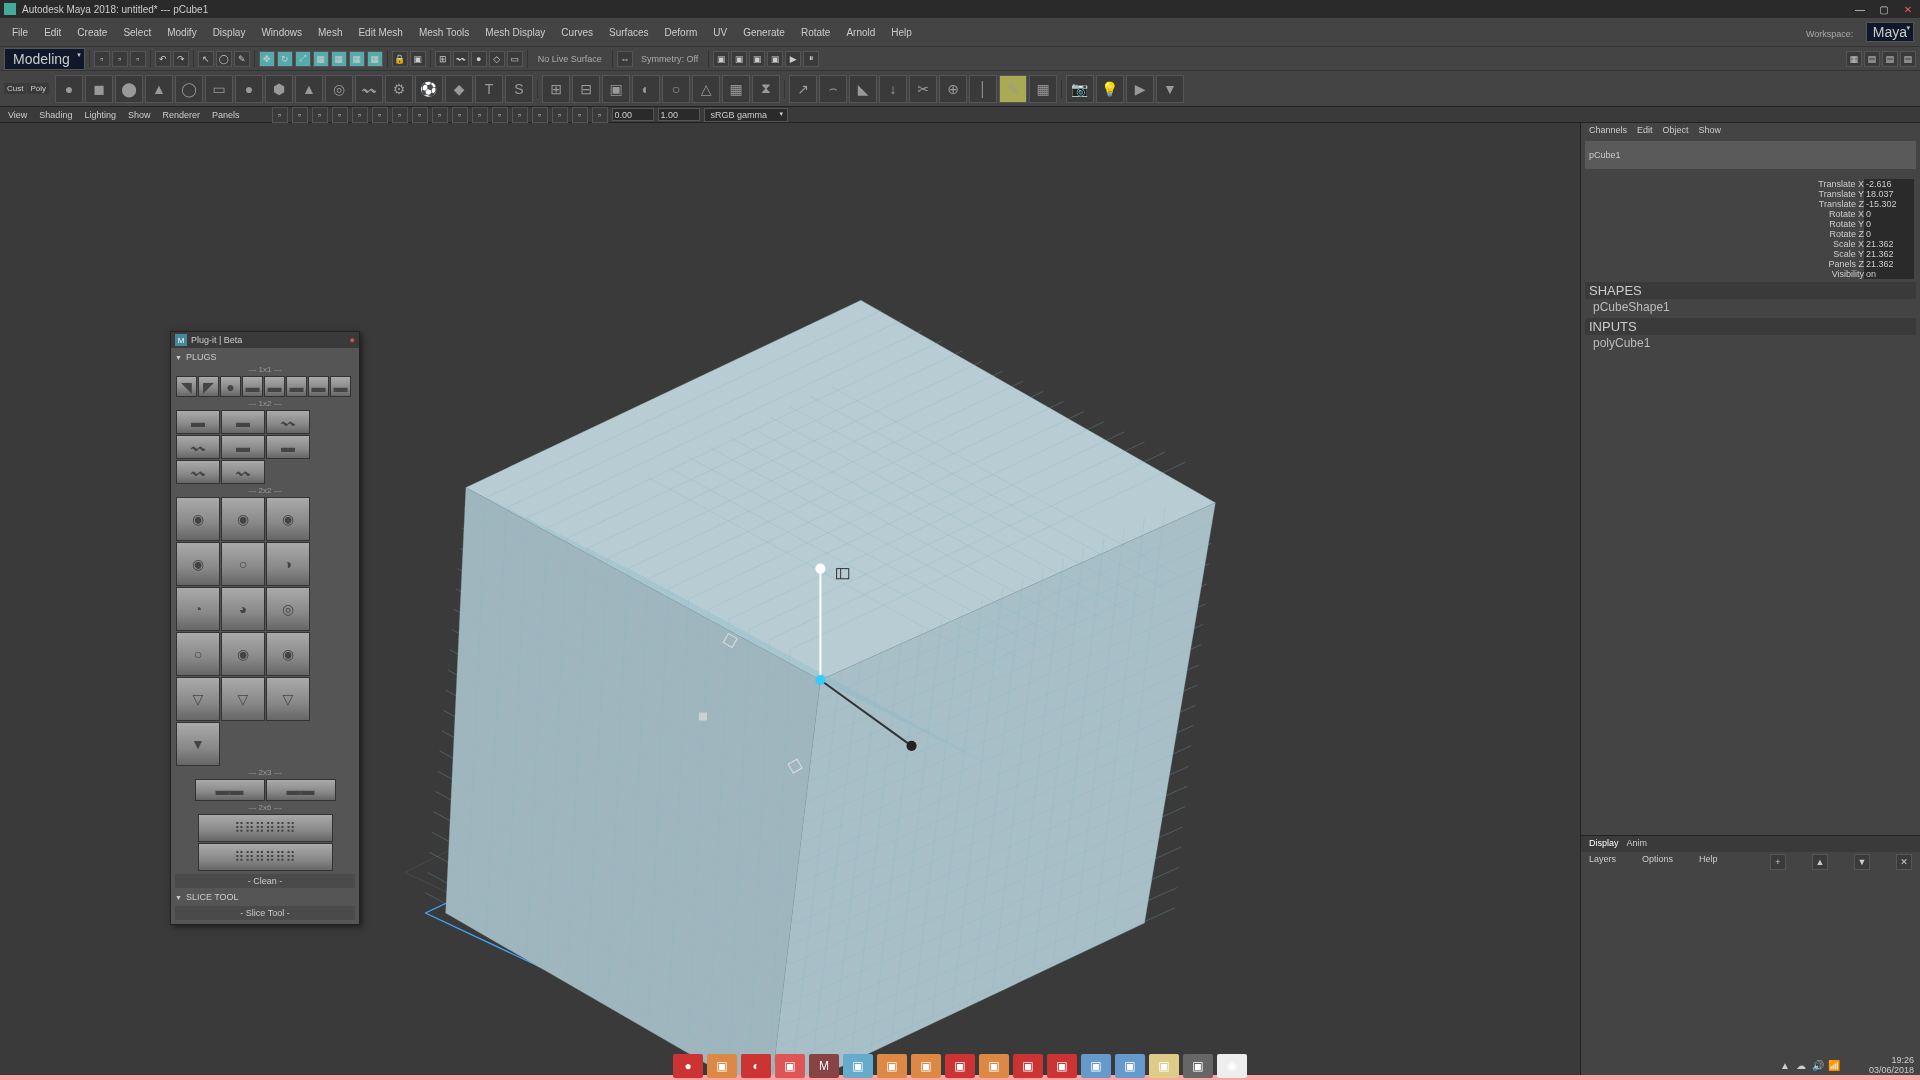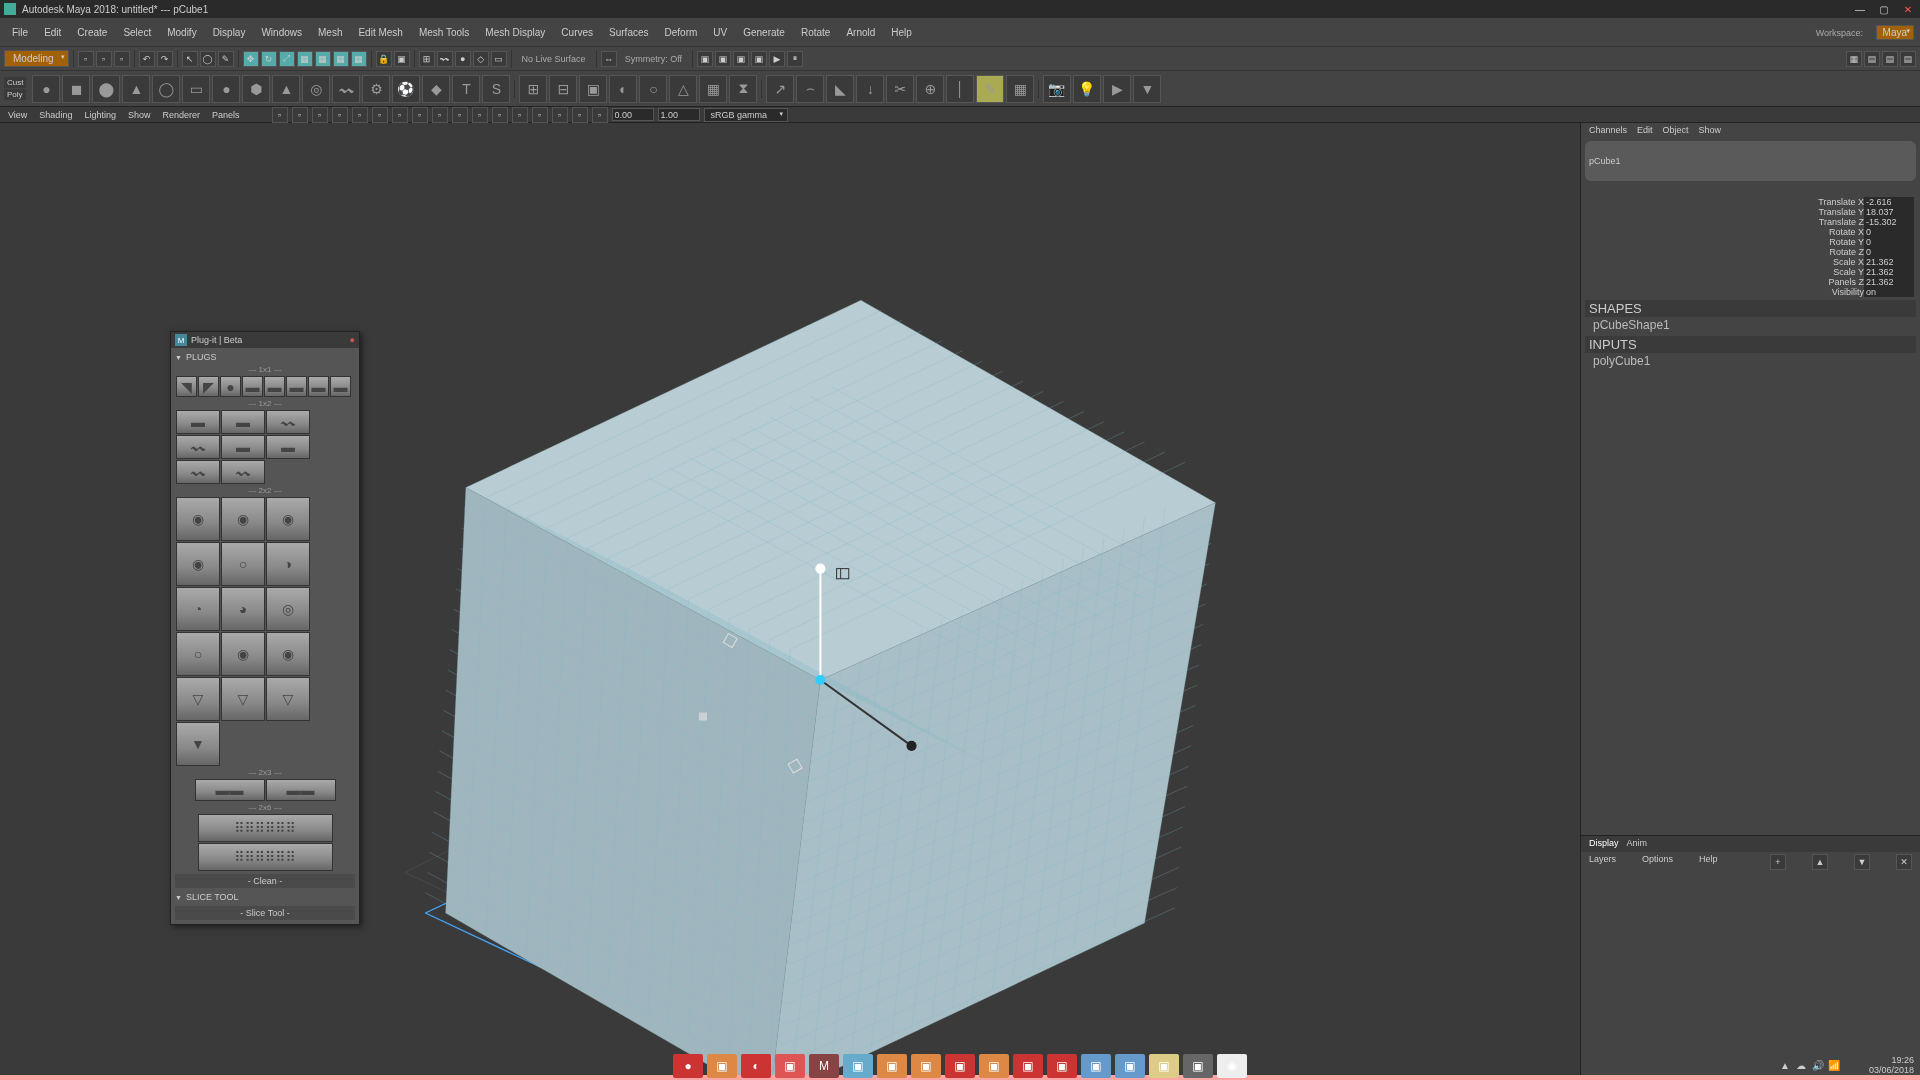--- a/index.html
+++ b/index.html
@@ -12,51 +12,51 @@
 .titlebar .wc { width: 16px; height: 12px; display: flex; align-items: center; justify-content: center; cursor: pointer; }
 .wc.close { color: #f55; }
 
 
 .menubar { height: 29px; background: #444; display: flex; align-items: center; padding: 0 6px; gap: 4px; font-size: 10px; border-bottom: 1px solid #333; }
 .menubar span { padding: 1px 6px; cursor: pointer; }
 .menubar .workspace { margin-left: auto; font-size: 9px; color: #aaa; }
 
 
 .shelf-top { height: 24px; background: #444; display: flex; align-items: center; padding: 0 4px; gap: 2px; border-bottom: 1px solid #333; }
-.dropdown { background: #a16207; color: #ccc; padding: 2px 14px 2px 8px; font-size: 10px; border: 1px solid #555; position: relative; }
+.dropdown { background: #0f172a; color: #ccc; padding: 2px 14px 2px 8px; font-size: 14px; border: 1px solid #555; position: relative; }
 .dropdown::after { content: "▾"; position: absolute; right: 3px; font-size: 7px; }
 .icon-btn { width: 20px; height: 20px; background: #3a3a3a; border: 1px solid #555; display: flex; align-items: center; justify-content: center; cursor: pointer; font-size: 11px; }
 .icon-btn.small { width: 16px; height: 16px; font-size: 9px; }
 .icon-sep { width: 1px; height: 18px; background: #333; margin: 0 2px; }
 .symmetry-label { font-size: 9px; padding: 0 6px; color: #aaa; }
 
 
 .shelf-main { height: 36px; background: #444; display: flex; align-items: center; padding: 0 4px; gap: 2px; border-bottom: 1px solid #222; }
-.shelf-tabs { display: flex; flex-direction: column; gap: 1px; margin-right: 4px; }
+.shelf-tabs { display: flex; flex-direction: row; gap: 1px; margin-right: 4px; }
 .shelf-tab { font-size: 8px; padding: 1px 3px; background: #3a3a3a; cursor: pointer; }
 .shelf-btn { width: 28px; height: 28px; background: #3a3a3a; border: 1px solid #555; display: flex; align-items: center; justify-content: center; cursor: pointer; color: #999; font-size: 14px; }
 
 
 .panel-toolbar { height: 16px; background: #3a3a3a; display: flex; align-items: center; padding: 0 4px; gap: 4px; font-size: 9px; border-bottom: 1px solid #222; }
 .panel-toolbar span { padding: 0 4px; cursor: pointer; }
 .field-input { background: #2a2a2a; color: #ccc; border: 1px solid #555; width: 42px; height: 13px; font-size: 9px; padding: 0 2px; }
 .gamma-dd { background: #2a2a2a; color: #ccc; border: 1px solid #555; padding: 1px 20px 1px 6px; font-size: 9px; position: relative; }
 .gamma-dd::after { content: "▾"; position: absolute; right: 4px; font-size: 7px; }
 
 
 .main-layout { display: flex; height: calc(100% - 128px); }
 .viewport-container { flex: 1; position: relative; background: #3a3a3a; }
 .viewport { width: 100%; height: 100%; display: block; }
 
 
 .right-panel { width: 340px; background: #444; display: flex; flex-direction: column; border-left: 1px solid #222; }
 .channel-tabs { height: 16px; display: flex; gap: 10px; padding: 2px 8px; font-size: 9px; }
 .channel-tabs span { cursor: pointer; }
 .channel-body { flex: 1; background: #444; padding: 2px 4px; font-size: 9px; }
-.obj-name { background: #5a5a5a; padding: 15px 4px; margin-bottom: 16px; font-size: 9px; border-radius: 6px; }
+.obj-name { background: #5a5a5a; padding: 9px 4px; margin-bottom: 10px; font-size: 9px; }
 .attr-row { display: flex; justify-content: flex-end; gap: 0; padding: 0px 2px; font-size: 9px; }
 .attr-label { text-align: right; width: 70px; color: #ccc; }
 .attr-val { width: 50px; background: #2a2a2a; padding: 0 2px; }
 .section-hdr { background: #3a3a3a; padding: 1px 4px; margin-top: 3px; font-size: 13px; }
 .shape-name { padding: 1px 8px; font-size: 12px; color: #bbb; }
 
 .display-panel { height: 240px; border-top: 1px solid #222; }
 .display-tabs { height: 16px; display: flex; gap: 8px; padding: 2px 8px; font-size: 9px; background: #3a3a3a; }
 .display-tabs span { cursor: pointer; }
 .display-tabs .active { color: #fff; }

